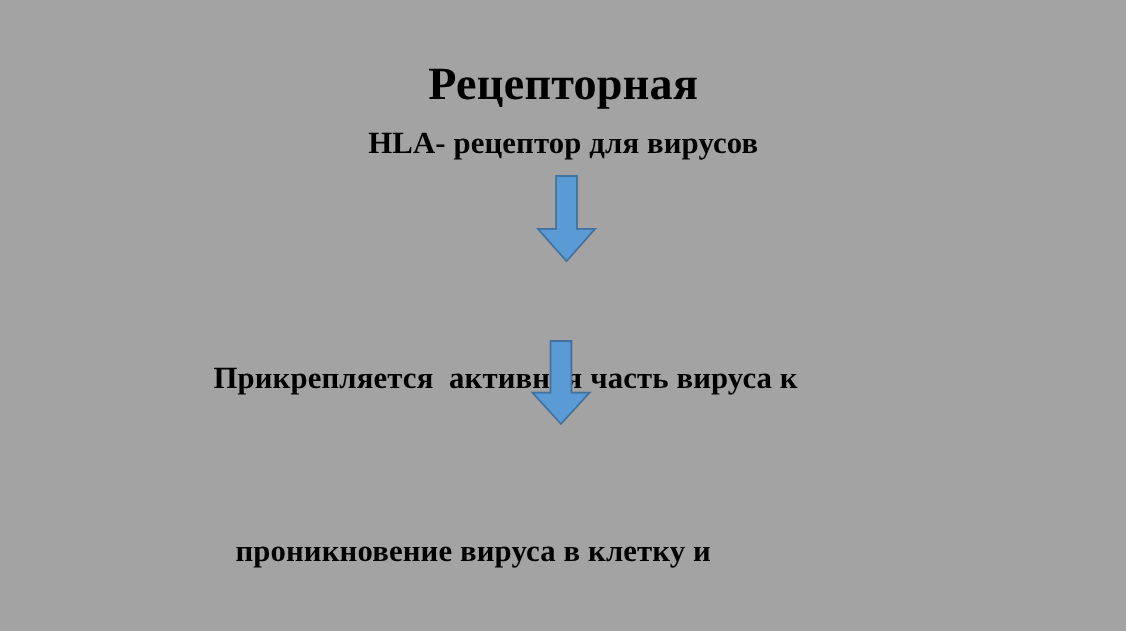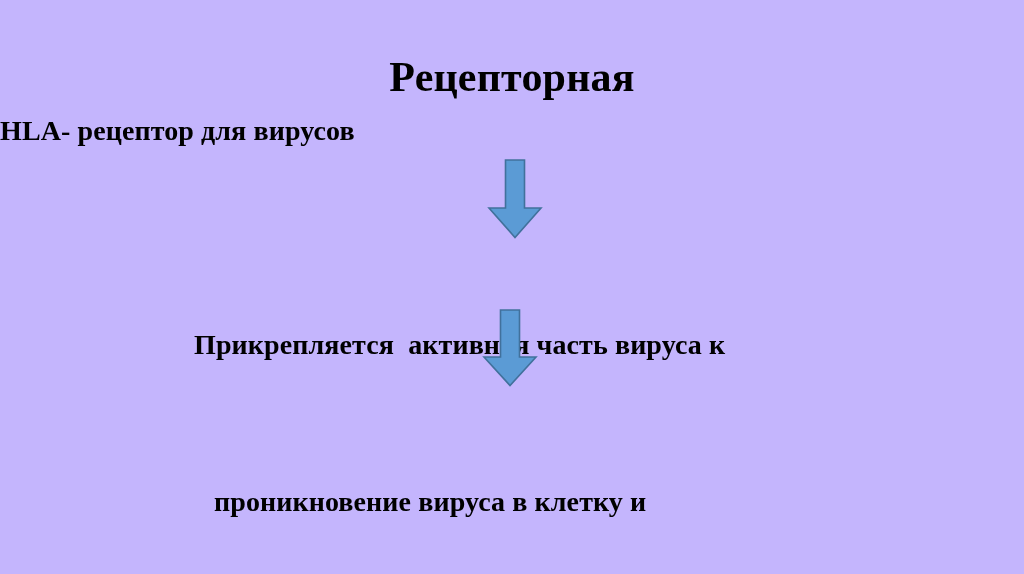--- a/index.html
+++ b/index.html
@@ -12,42 +12,42 @@
     height: 574px;
     background: #ffffff;
     font-family: "Liberation Serif", "DejaVu Serif", serif;
     color: #000000;
     overflow: hidden;
   }
   .slide {
     position: relative;
     width: 1024px;
     height: 574px;
-    background: #c4b5fd;
+    background: #a3a3a3;
   }
 
   
   .title {
     position: absolute;
     left: 0;
     top: 54px;
     width: 1024px;
     text-align: center;
     font-size: 42px;
     font-weight: bold;
     line-height: 1.12;
     letter-spacing: 0.2px;
     white-space: pre;
   }
   .subtitle {
     position: absolute;
     left: 0;
     top: 115px;
     width: 1024px;
-    text-align: left;
+    text-align: center;
     font-size: 28px;
     font-weight: bold;
     line-height: 1.15;
     letter-spacing: 0.1px;
     white-space: pre;
   }
 
   
   .arrow {
     position: absolute;

